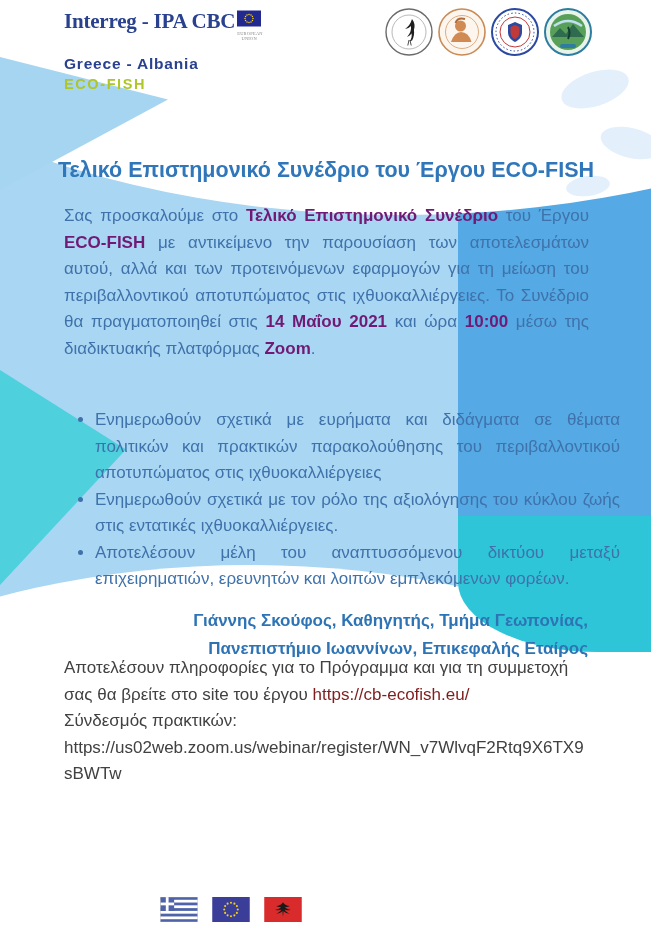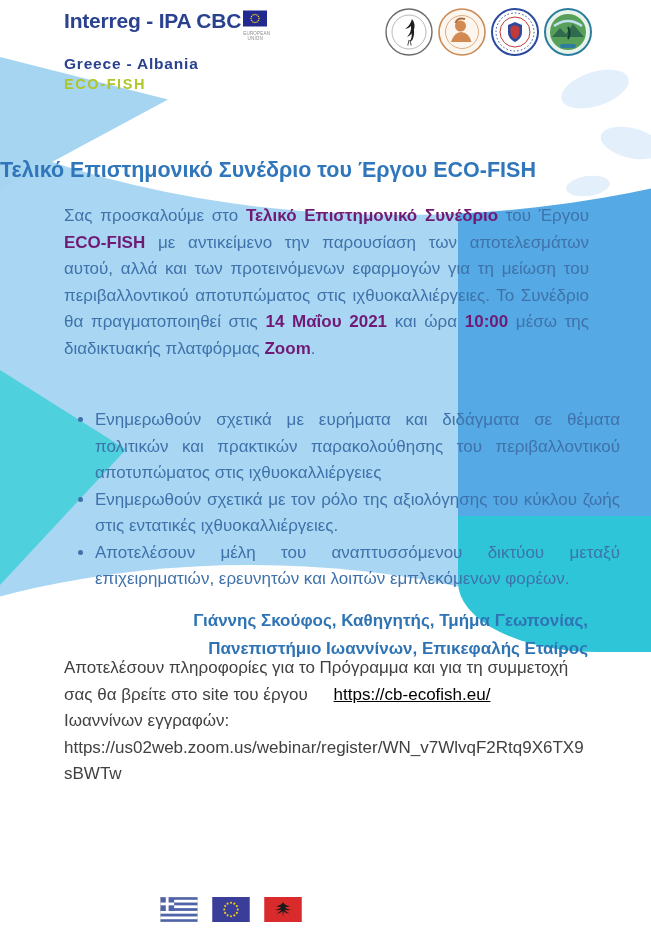--- a/index.html
+++ b/index.html
@@ -18,43 +18,43 @@
   .fish.f3{left:566px;top:176px;width:44px;height:20px;transform:rotate(-8deg);}
   .bg-wedge-top{left:0;top:57px;width:168px;height:133px;background:#a6d5f1;
     clip-path:polygon(0 0,100% 32%,0 100%);}
   .bg-wedge-cyan{left:0;top:370px;width:126px;height:215px;background:#4ed0dd;
     clip-path:polygon(0 0,100% 37%,0 100%);}
   .bg-white-sweep{left:-310px;top:565px;width:1120px;height:600px;border-radius:50%;background:#ffffff;}
   .bg-cyan{left:458px;top:516px;width:193px;height:136px;background:#2fc5d8;
     border-bottom-left-radius:140px 70px;}
   
   .brand{left:64px;top:10px;}
-  .brand-row{display:flex;align-items:flex-start;gap:2px;}
+  .brand-row{display:flex;align-items:flex-start;gap:2px;font-family:Liberation Serif, serif;}
   .brand-main{font-size:21px;font-weight:800;color:#29418f;letter-spacing:-0.2px;line-height:22px;}
   .eu-mini{display:inline-block;}
   .eu-caption{font-size:4.5px;color:#8a8a8a;text-align:center;width:24px;line-height:5px;letter-spacing:0.2px;}
   .brand-sub{font-size:15.5px;font-weight:700;color:#29418f;letter-spacing:0.8px;margin-top:14px;}
   .brand-prog{font-size:14.5px;font-weight:700;color:#aec628;letter-spacing:1.6px;margin-top:3px;}
   .partners{left:385px;top:8px;display:flex;gap:5px;align-items:center;}
   .plogo{width:48px;height:48px;}
   
-  .title{left:0;top:158px;width:594px;text-align:left;
+  .title{left:0;top:158px;width:594px;text-align:right;
     font-size:21.5px;font-weight:700;color:#2f76ba;}
   .para{color:#3f72ab;font-size:17px;line-height:26.5px;}
   .b{font-weight:700;color:#701a75;}
   .intro{left:64px;top:203px;width:525px;text-align:justify;}
   .lead{left:64px;top:379px;width:525px;}
   .bullets{left:64px;top:407px;width:525px;margin:0;padding:0 0 0 31px;list-style:disc;
     color:#3f72ab;font-size:17px;line-height:26.5px;}
   .bullets li{text-align:justify;margin:0;padding:0;}
   .signature{left:110px;top:607px;width:478px;text-align:right;
     font-size:17px;line-height:28px;font-weight:700;color:#2e74b5;}
   .info{left:64px;top:655px;width:527px;color:#414141;font-size:17px;line-height:26.5px;
     overflow-wrap:anywhere;}
-  .site-link{color:#000000;text-decoration:underline;cursor:pointer;margin-left:21px;}
+  .site-link{color:#7f1d1d;cursor:pointer;}
   
   .footer-note{left:46px;top:883px;width:370px;text-align:center;
     font-size:7.5px;font-weight:700;color:#4f4f4f;letter-spacing:0.25px;}
   .flags{left:46px;top:897px;width:370px;display:flex;justify-content:center;gap:14px;}
   .flag{display:block;}
 </style>
 </head>
 <body>
 
 <div class="page">
@@ -137,21 +137,21 @@
   <ul class="abs bullets">
     <li><span>Ενημερωθούν σχετικά με ευρήματα και διδάγματα σε θέματα πολιτικών και πρακτικών παρακολούθησης του περιβαλλοντικού αποτυπώματος στις ιχθυοκαλλιέργειες</span></li>
     <li><span>Ενημερωθούν σχετικά με τον ρόλο της αξιολόγησης του κύκλου ζωής στις εντατικές ιχθυοκαλλιέργειες.</span></li>
     <li><span>Αποτελέσουν μέλη του αναπτυσσόμενου δικτύου μεταξύ επιχειρηματιών, ερευνητών και λοιπών εμπλεκόμενων φορέων.</span></li>
   </ul>
 
   <div class="abs signature">Γιάννης Σκούφος, Καθηγητής, Τμήμα Γεωπονίας, Πανεπιστήμιο Ιωαννίνων, Επικεφαλής Εταίρος</div>
 
   <div class="abs info">
     <span>Αποτελέσουν πληροφορίες για το Πρόγραμμα και για τη συμμετοχή σας θα βρείτε στο site του έργου </span><a class="site-link">https://cb-ecofish.eu/</a><br>
-    <span>Ιωαννίνων εγγραφών:</span><br>
+    <span>Σύνδεσμός πρακτικών:</span><br>
     <span>https://us02web.zoom.us/webinar/register/WN_v7WlvqF2Rtq9X6TX9sBWTw</span>
   </div>
 
   <div class="abs flags">
     <svg class="flag" width="38" height="25" viewBox="0 0 36 24">
       <rect width="36" height="24" fill="#ffffff"></rect>
       <g fill="#4f63a8">
         <rect y="0" width="36" height="2.67"></rect>
           <rect y="5.33" width="36" height="2.67"></rect>
         <rect y="10.67" width="36" height="2.67"></rect>

